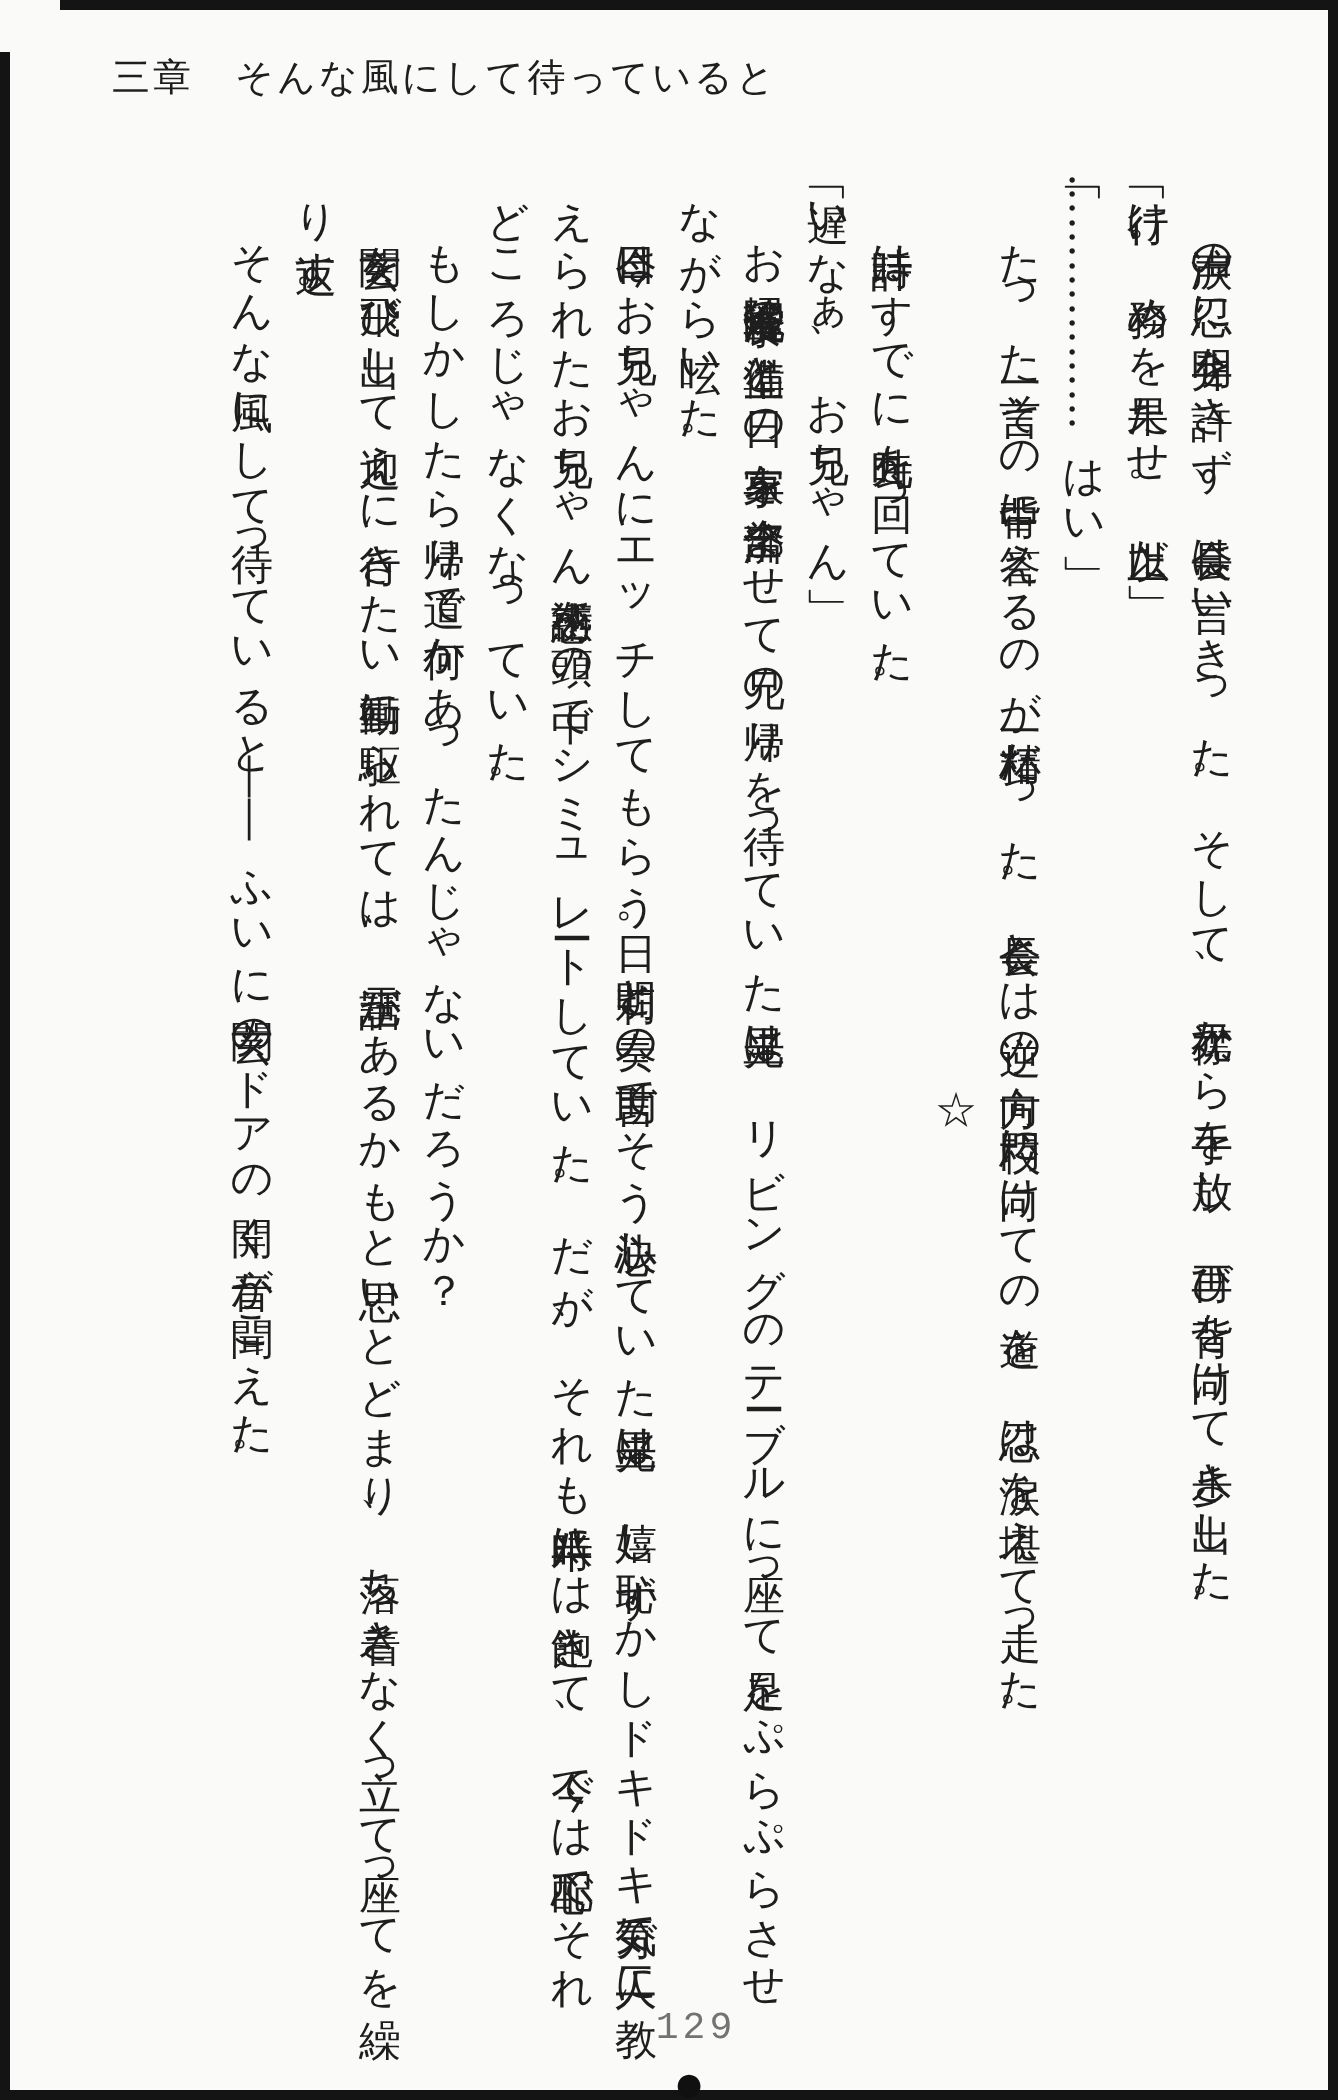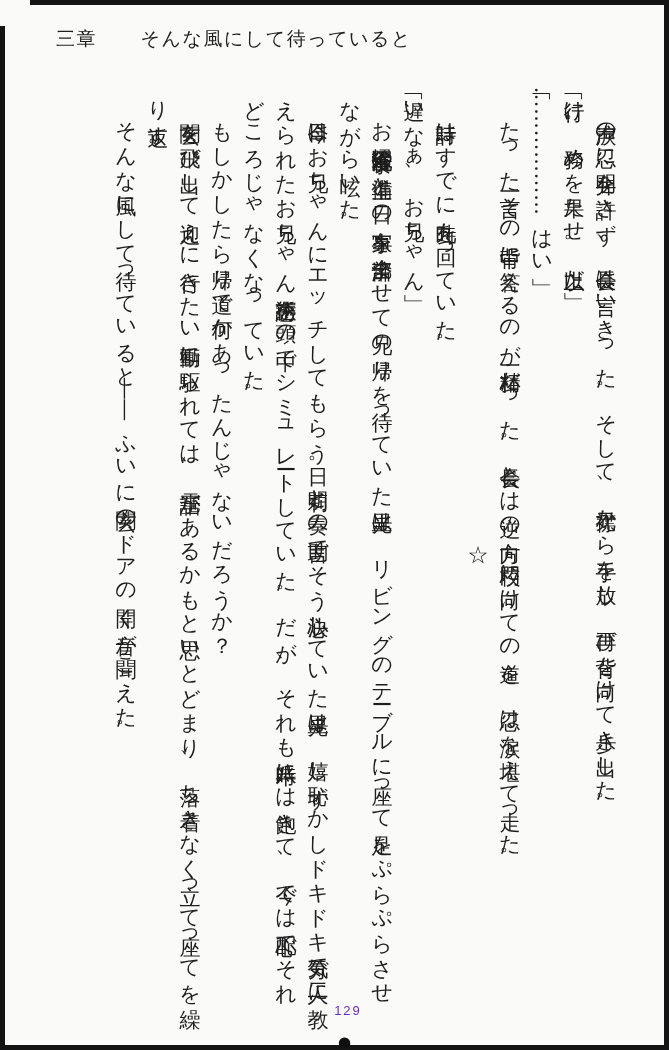--- a/index.html
+++ b/index.html
@@ -19,40 +19,40 @@
   .notch {
     position:absolute; left:0; top:0;
     width:30px; height:26px;
     background:#fafaf9;
   }
   .chapter-header {
     position:absolute; left:56px; top:26px;
     font-size:19px; letter-spacing:1.5px;
     white-space:nowrap;
   }
-  .chapter-no { margin-right:36px; }
+  .chapter-no { margin-right:13px; }
   .text-body {
     position:absolute; top:86px; right:47px;
     height:908px;
     writing-mode:vertical-rl;
     text-orientation:mixed;
     font-size:21px;
     line-height:32px;
     letter-spacing:0.5px;
     text-align:justify;
   }
   .text-body p { margin:0; padding:0; }
   .text-body p.indent { text-indent:21px; }
   .text-body p.scene-break { text-align:center; text-indent:0; }
   .page-number {
     position:absolute; left:308px; top:1003px;
     width:80px; text-align:center;
-    font-size:13px; letter-spacing:2px;
-    color:#6d28d9;
-    font-family:Liberation Sans, sans-serif;
+    font-size:19px; letter-spacing:2px;
+    color:#737373;
+    font-family:Liberation Mono, monospace;
   }
   .bullet {
     position:absolute; left:338px; top:1035px;
     width:14px; height:14px;
     font-size:15px; line-height:14px;
     color:#101010;
     overflow:hidden;
   }
 </style>
 </head>

